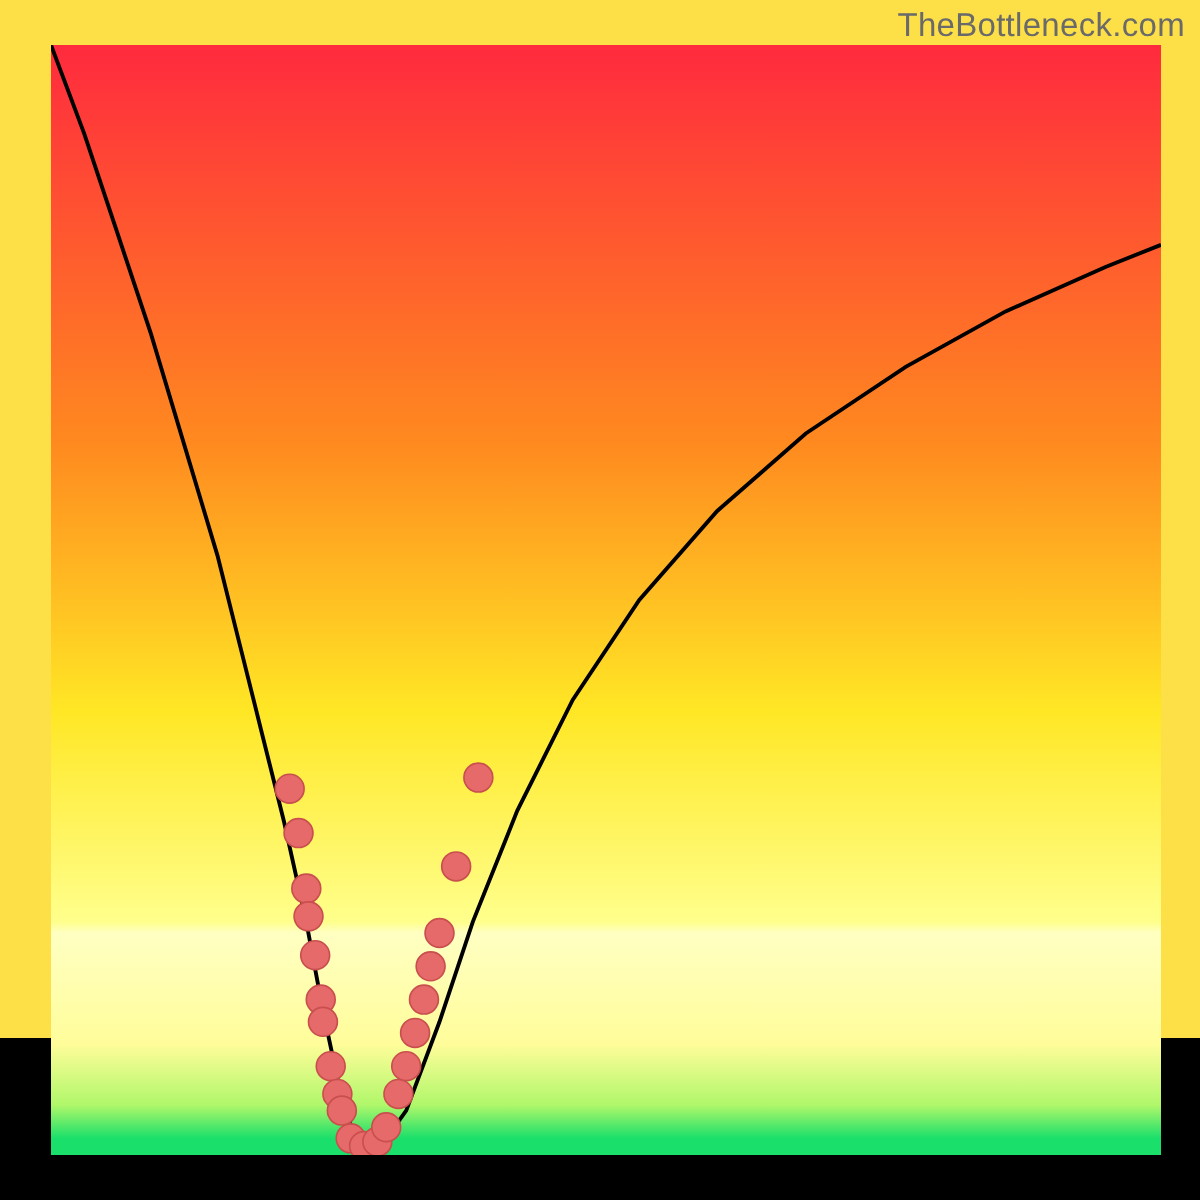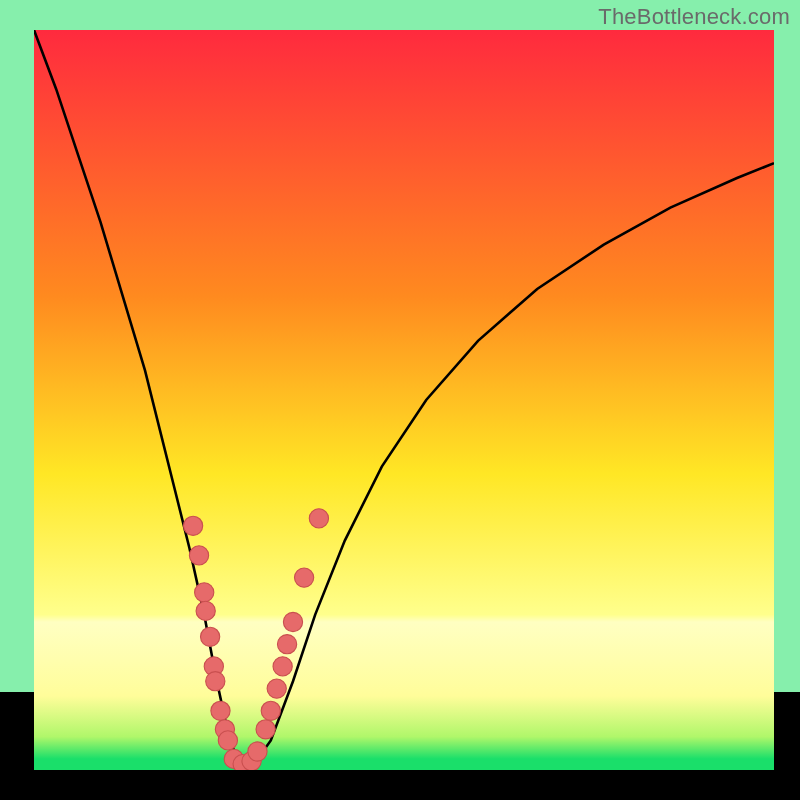--- a/index.html
+++ b/index.html
@@ -9,21 +9,21 @@
     height: 800px;
     overflow: hidden;
     background: #000;
     font-family: Arial, Helvetica, sans-serif;
   }
   .frame {
     position: absolute;
     top: 0; left: 0;
     width: 800px;
     height: 692px;
-    background: #86efac;
+    background: #fde047;
   }
   .watermark {
     position: absolute;
     top: 4px;
     right: 10px;
     color: #6a6a6a;
     font-size: 22px;
     font-weight: 500;
     letter-spacing: 0.2px;
     user-select: none;

